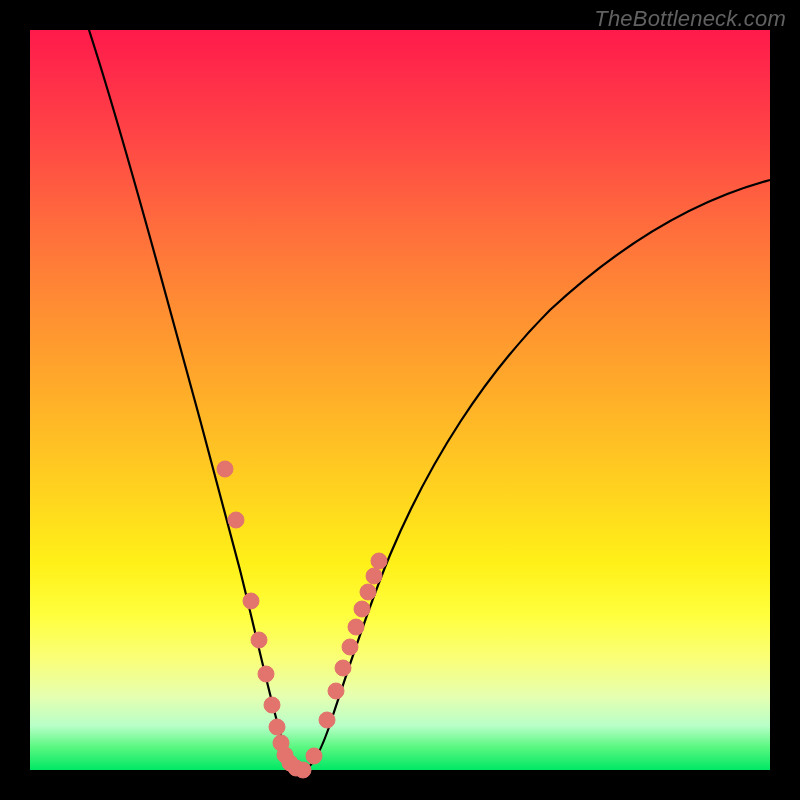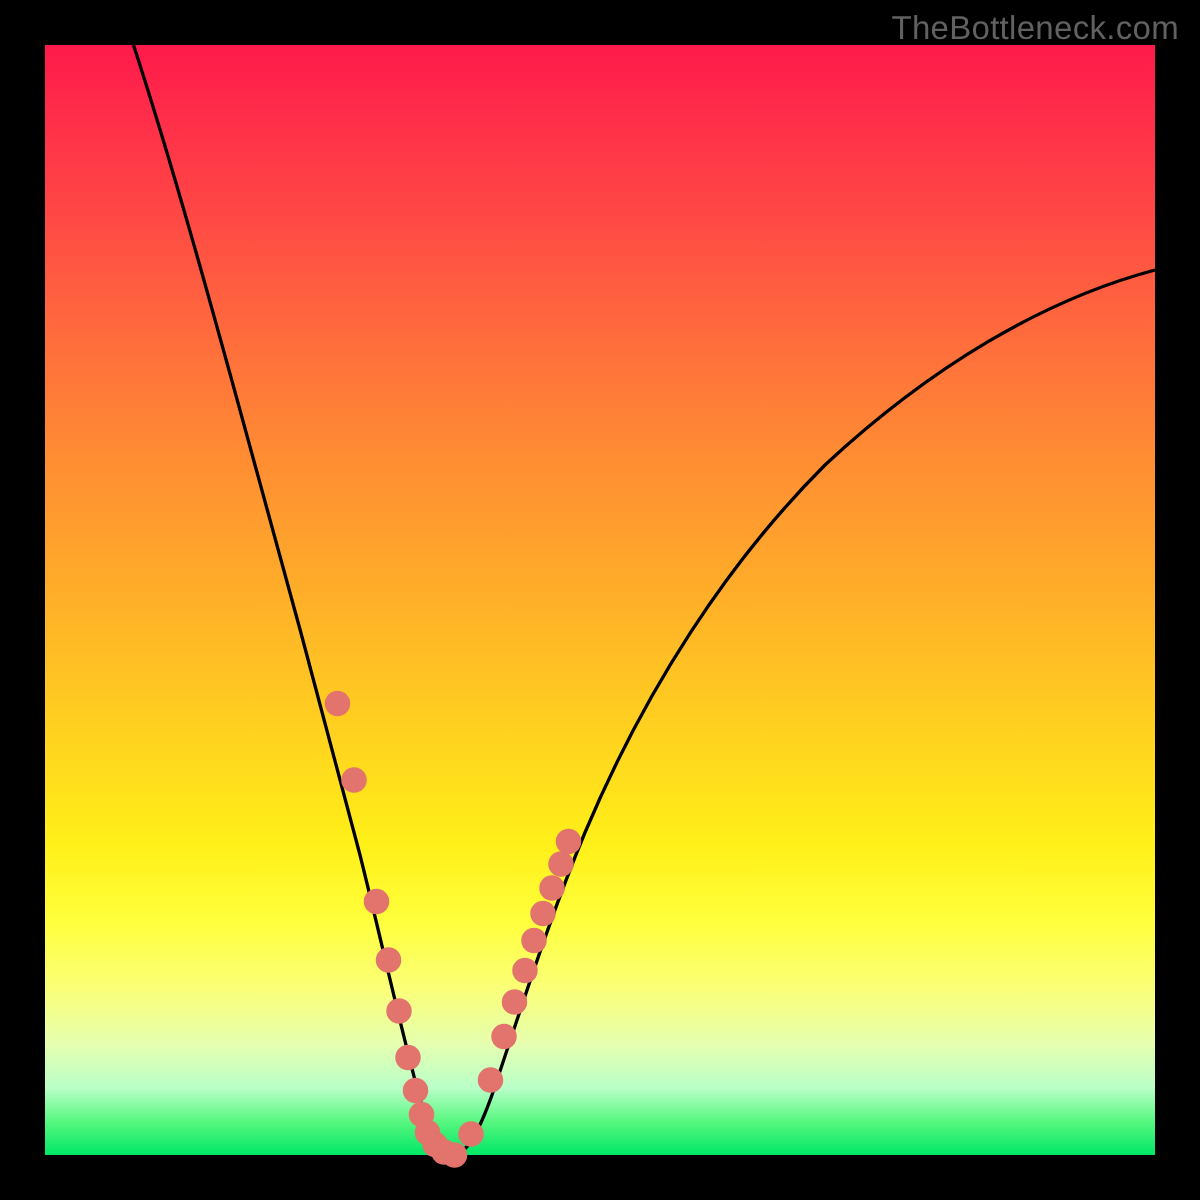--- a/index.html
+++ b/index.html
@@ -11,20 +11,21 @@
     background: #000;
     font-family: Arial, Helvetica, sans-serif;
   }
   .frame {
     position: absolute;
     left: 0;
     top: 0;
     width: 800px;
     height: 796px;
     background: #000;
+    font-style: italic;
   }
   .plot-area {
     position: absolute;
     left: 30px;
     top: 30px;
     width: 740px;
     height: 740px;
     background: linear-gradient(
       to bottom,
       #ff1a4b 0%,

